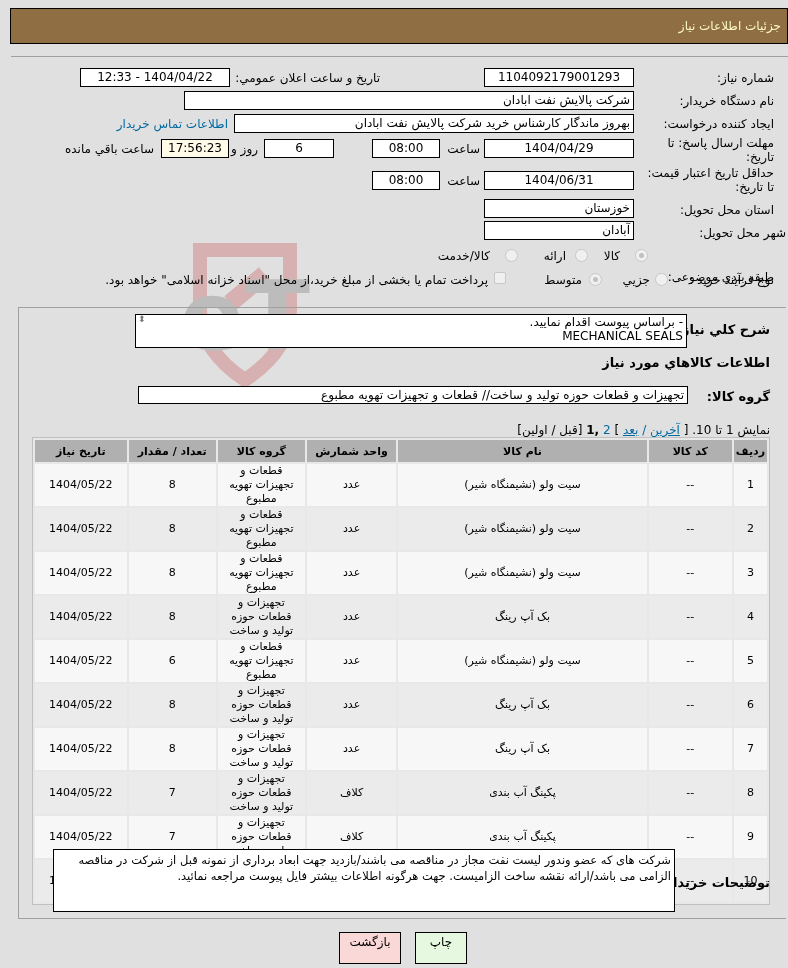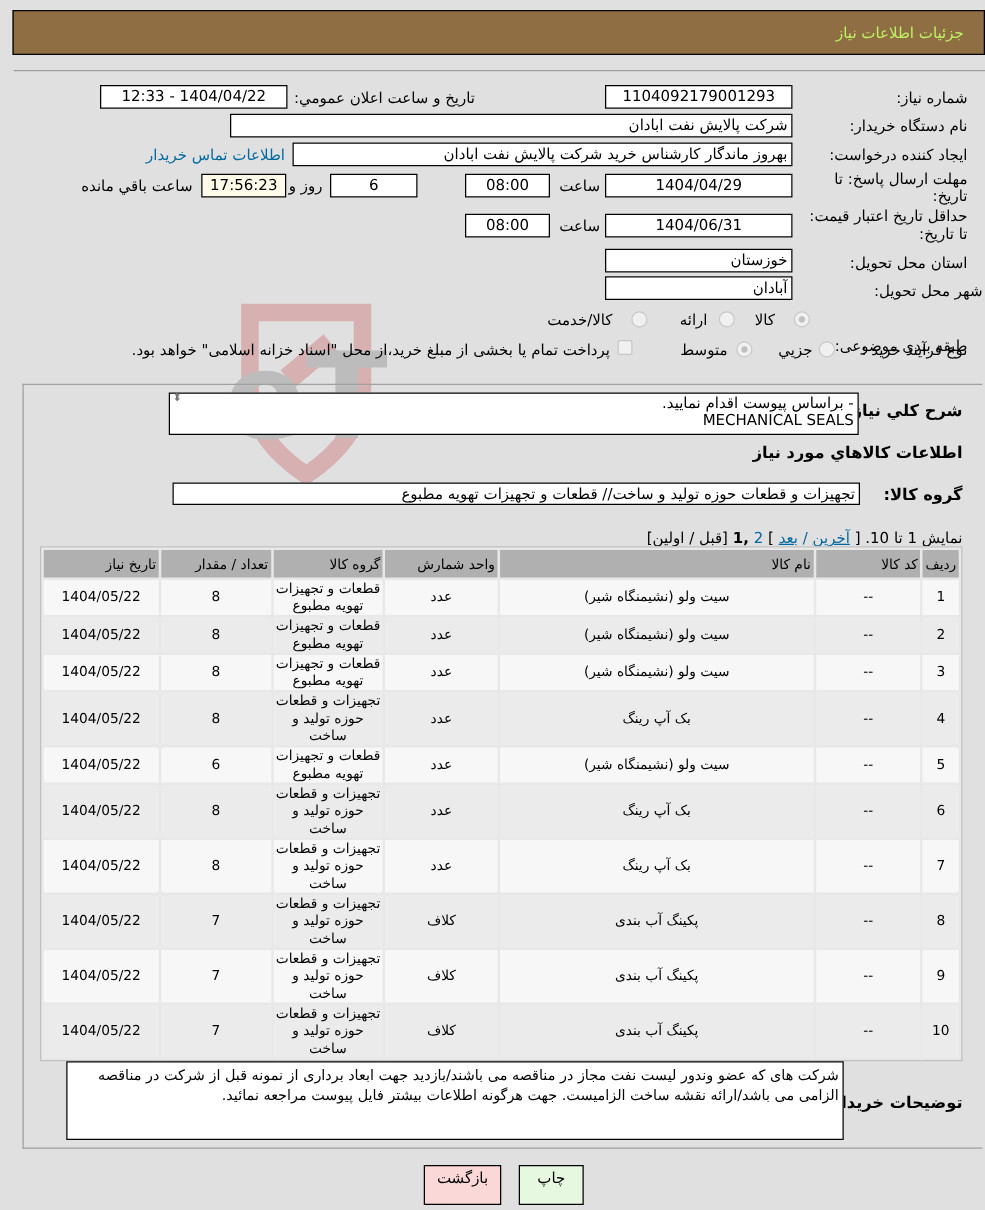--- a/index.html
+++ b/index.html
@@ -4,22 +4,22 @@
 <style>
   * { box-sizing: border-box; }
   html, body { margin: 0; padding: 0; }
   body {
     width: 788px; height: 968px; background: #e0e0e0;
     font-family: "DejaVu Sans", sans-serif; font-size: 12px; color: #000;
     position: relative; overflow: hidden; direction: rtl;
   }
   .header-bar {
     position: absolute; left: 10px; top: 8px; width: 778px; height: 36px;
-    background: #8e6e42; border: 1px solid #000; color: #bef264;
-    font-size: 12px; line-height: 34px; padding-right: 16px;
+    background: #8e6e42; border: 1px solid #000; color: #fef9c3;
+    font-size: 12px; line-height: 34px; padding-right: 6px;
   }
   .sep { position: absolute; left: 11px; width: 777px; height: 1px; background: #a0a0a0; }
   .box {
     position: absolute; background: #fff; border: 1px solid #000; height: 19px;
     line-height: 17px; font-size: 12px; white-space: nowrap; overflow: hidden;
   }
   .center { text-align: center; }
   .right { text-align: right; padding-right: 3px; }
   .lbl { position: absolute; font-size: 12px; white-space: nowrap; }
   .link { color: #0369a1; }
@@ -39,22 +39,22 @@
     position: absolute; left: 18px; top: 307px; width: 768px; height: 612px;
     border: 1px solid #a0a0a0; border-right: none;
   }
   .bold { font-weight: bold; }
   table.items {
     position: absolute; left: 32px; top: 437px; width: 738px;
     border-collapse: separate; border-spacing: 2px; background: #e8e8e8;
     border: 1px solid #c0c0c0; direction: rtl;
   }
   table.items th {
-    background: #b0b0b0; font-weight: normal; font-size: 11px; height: 22px;
-    text-align: right; padding: 0 2px;
+    background: #b0b0b0; font-weight: bold; font-size: 11px; height: 22px;
+    text-align: center; padding: 0 2px;
   }
   table.items td {
     font-size: 11px; text-align: center; padding: 0 2px; line-height: 14px;
   }
   table.items tr.odd td { background: #f7f7f7; }
   table.items tr.even td { background: #ebebeb; }
   .watermark {
     position: absolute; pointer-events: none; opacity: 0.25;
   }
   .btn {

